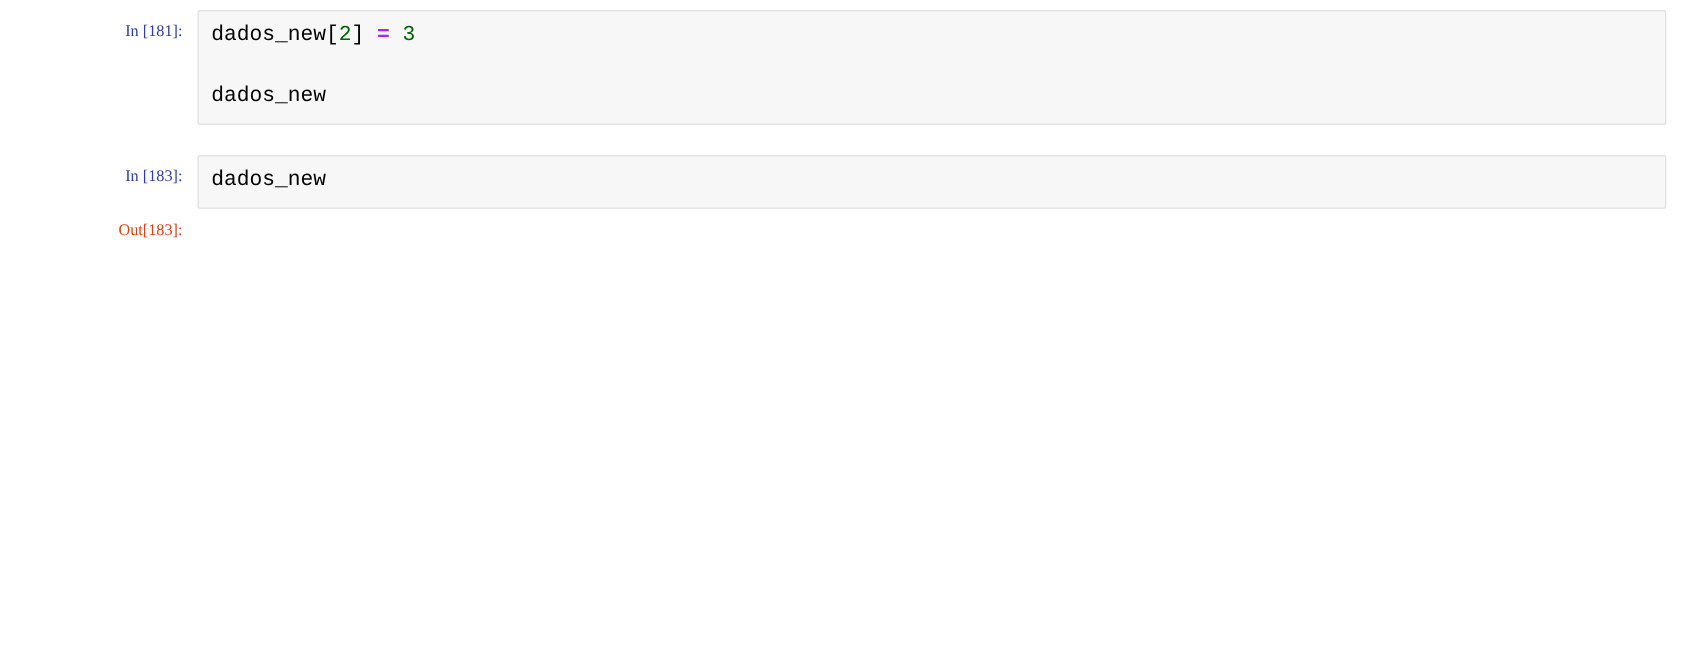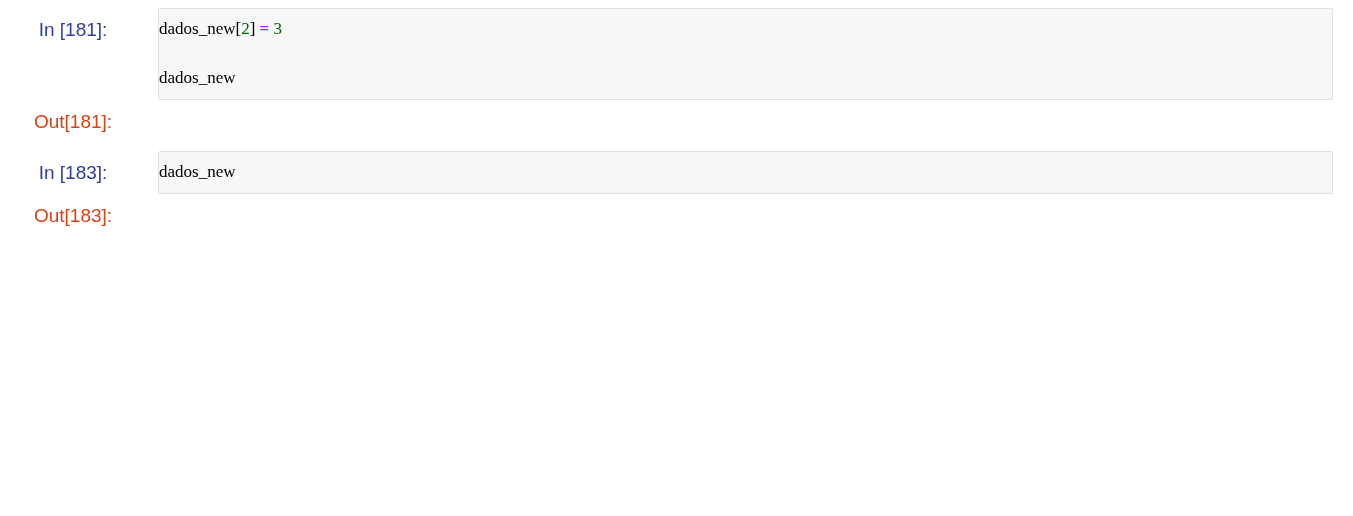--- a/index.html
+++ b/index.html
@@ -13,36 +13,36 @@
     color: #000000;
   }
   .cell {
     display: flex;
     width: 100%;
     margin-bottom: 8px;
   }
   .prompt {
     width: 158px;
     flex-shrink: 0;
-    text-align: center;
+    text-align: right;
     padding-right: 12px;
     padding-top: 8px;
-    font-family: Liberation Sans, sans-serif;
-    font-size: 19px;
+    font-family: Liberation Serif, serif;
+    font-size: 13px;
   }
   .prompt-in { color: #303f9f; }
   .prompt-out { color: #d84315; padding-top: 0; }
   .input-area {
     flex: 1 1 auto;
     background: #f7f7f7;
     border: 1px solid #e0e0e0;
     border-radius: 2px;
-    padding: 8px 0;
+    padding: 8px 10px;
     white-space: pre;
-    font-family: Liberation Serif, serif;
+    font-family: Liberation Mono, monospace;
     overflow-x: auto;
     margin-right: 20px;
   }
   .output-area {
     flex: 1 1 auto;
     padding: 0 10px;
     white-space: pre;
     font-family: Menlo, Consolas, "DejaVu Sans Mono", monospace;
     overflow-x: auto;
   }
@@ -54,21 +54,20 @@
 <body>
 
 <div class="cell">
   <div class="prompt prompt-in">In [181]:</div>
   <div class="input-area"><span>dados_new[</span><span class="tok-num">2</span><span>] </span><span class="tok-op">=</span><span class="tok-num"> 3</span>
 <span></span>
 <span>dados_new</span></div>
 </div>
 
 <div class="cell">
-  <div class="prompt prompt-out">Out[181]:</div>
 </div>
 
 <div class="cell">
 </div>
 
 <div class="cell">
   <div class="prompt prompt-in">In [183]:</div>
   <div class="input-area"><span>dados_new</span></div>
 </div>
 

